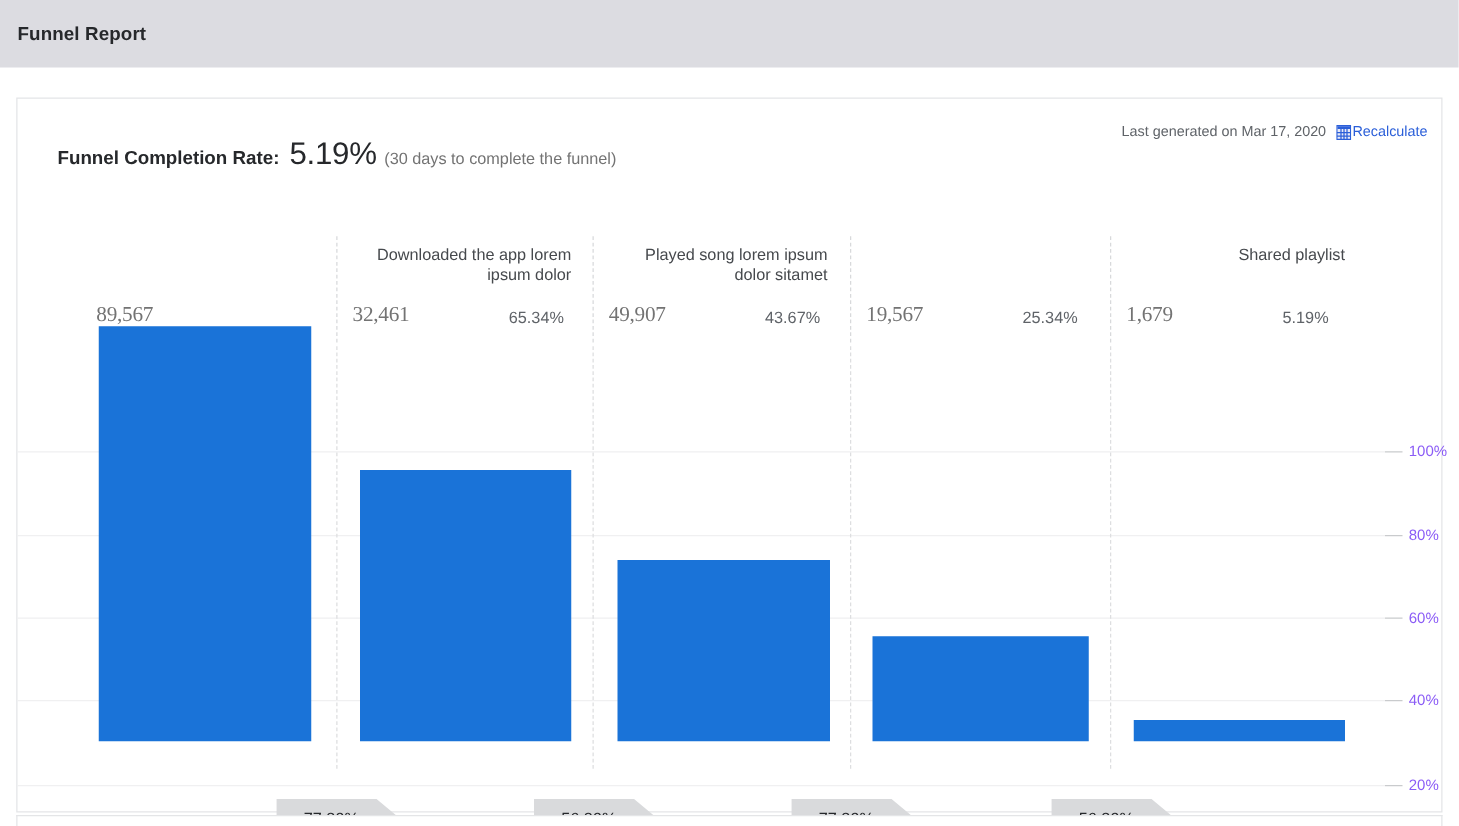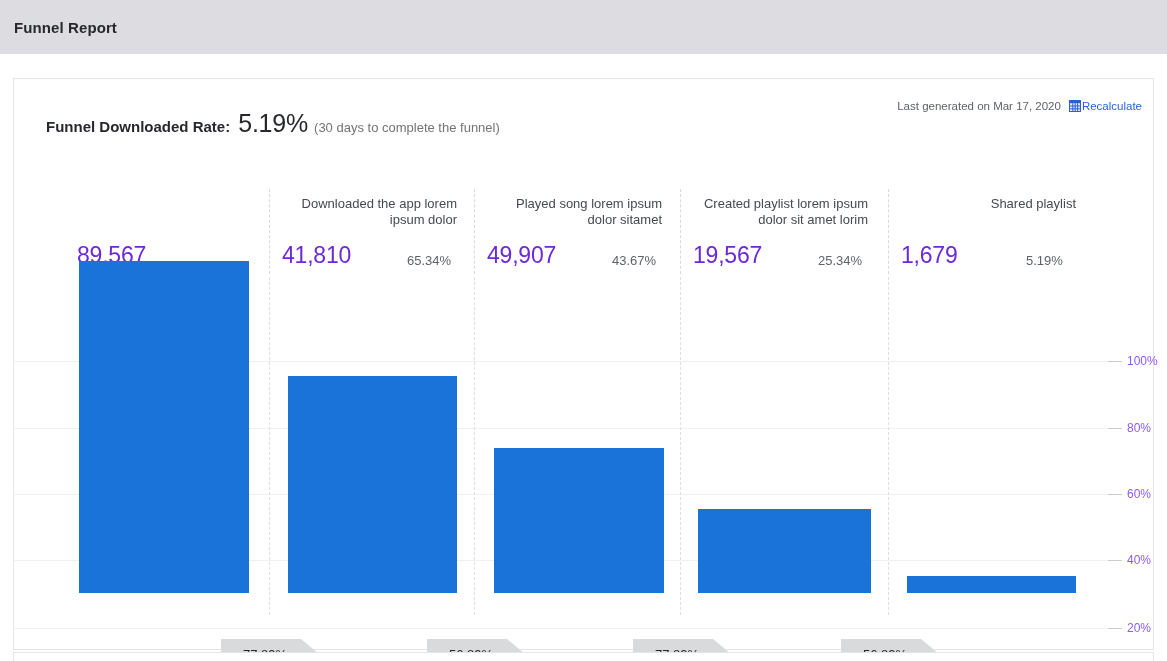--- a/index.html
+++ b/index.html
@@ -128,23 +128,24 @@
   }
   .step-row {
     position: absolute;
     left: 12px;
     top: 53px;
     width: 190px;
     display: flex;
     align-items: baseline;
   }
   .step-value {
-    font-size: 23px;
-    color: #6d28d9;
+    font-size: 17px;
+    color: #737373;
     letter-spacing: -0.2px;
+    font-family: Liberation Serif, serif;
   }
   .step-pct {
     font-size: 13px;
     color: #5f6368;
     position: absolute;
     left: 125px;
     bottom: 1px;
   }
 
   
@@ -221,21 +222,21 @@
 </head>
 <body>
 
 <div class="topbar">
   <div class="topbar-title">Funnel Report</div>
 </div>
 
 <div class="card">
 
   <div class="summary">
-    <span class="summary-label">Funnel Downloaded Rate:</span>
+    <span class="summary-label">Funnel Completion Rate:</span>
     <span class="summary-value">5.19%</span>
     <span class="summary-note">(30 days to complete the funnel)</span>
   </div>
 
   <div class="gen-row">
     <span class="gen-text">Last generated on Mar 17, 2020</span>
     <span class="grid-icon">
       <svg width="12" height="12" viewBox="0 0 12 12">
         <rect x="0.5" y="0.5" width="11" height="11" fill="#e8eaf6" stroke="#2b5fd9" stroke-width="1"></rect>
         <rect x="1" y="1" width="10" height="2.2" fill="#2b5fd9"></rect>
@@ -254,35 +255,34 @@
     <div class="step" style="left:51px; width:204px;">
       <div class="step-row">
         <span class="step-value">89,567</span>
         <span class="step-pct"></span>
       </div>
     </div>
 
     <div class="step" style="left:255px; width:205px;">
       <div class="step-label">Downloaded the app lorem ipsum dolor</div>
       <div class="step-row">
-        <span class="step-value">41,810</span>
+        <span class="step-value">32,461</span>
         <span class="step-pct">65.34%</span>
       </div>
     </div>
 
     <div class="step" style="left:460px; width:206px;">
       <div class="step-label">Played song lorem ipsum dolor sitamet</div>
       <div class="step-row">
         <span class="step-value">49,907</span>
         <span class="step-pct">43.67%</span>
       </div>
     </div>
 
     <div class="step" style="left:666px; width:208px;">
-      <div class="step-label">Created playlist lorem ipsum dolor sit amet lorim</div>
       <div class="step-row">
         <span class="step-value">19,567</span>
         <span class="step-pct">25.34%</span>
       </div>
     </div>
 
     <div class="step" style="left:874px; width:220px;">
       <div class="step-label">Shared playlist</div>
       <div class="step-row">
         <span class="step-value">1,679</span>

